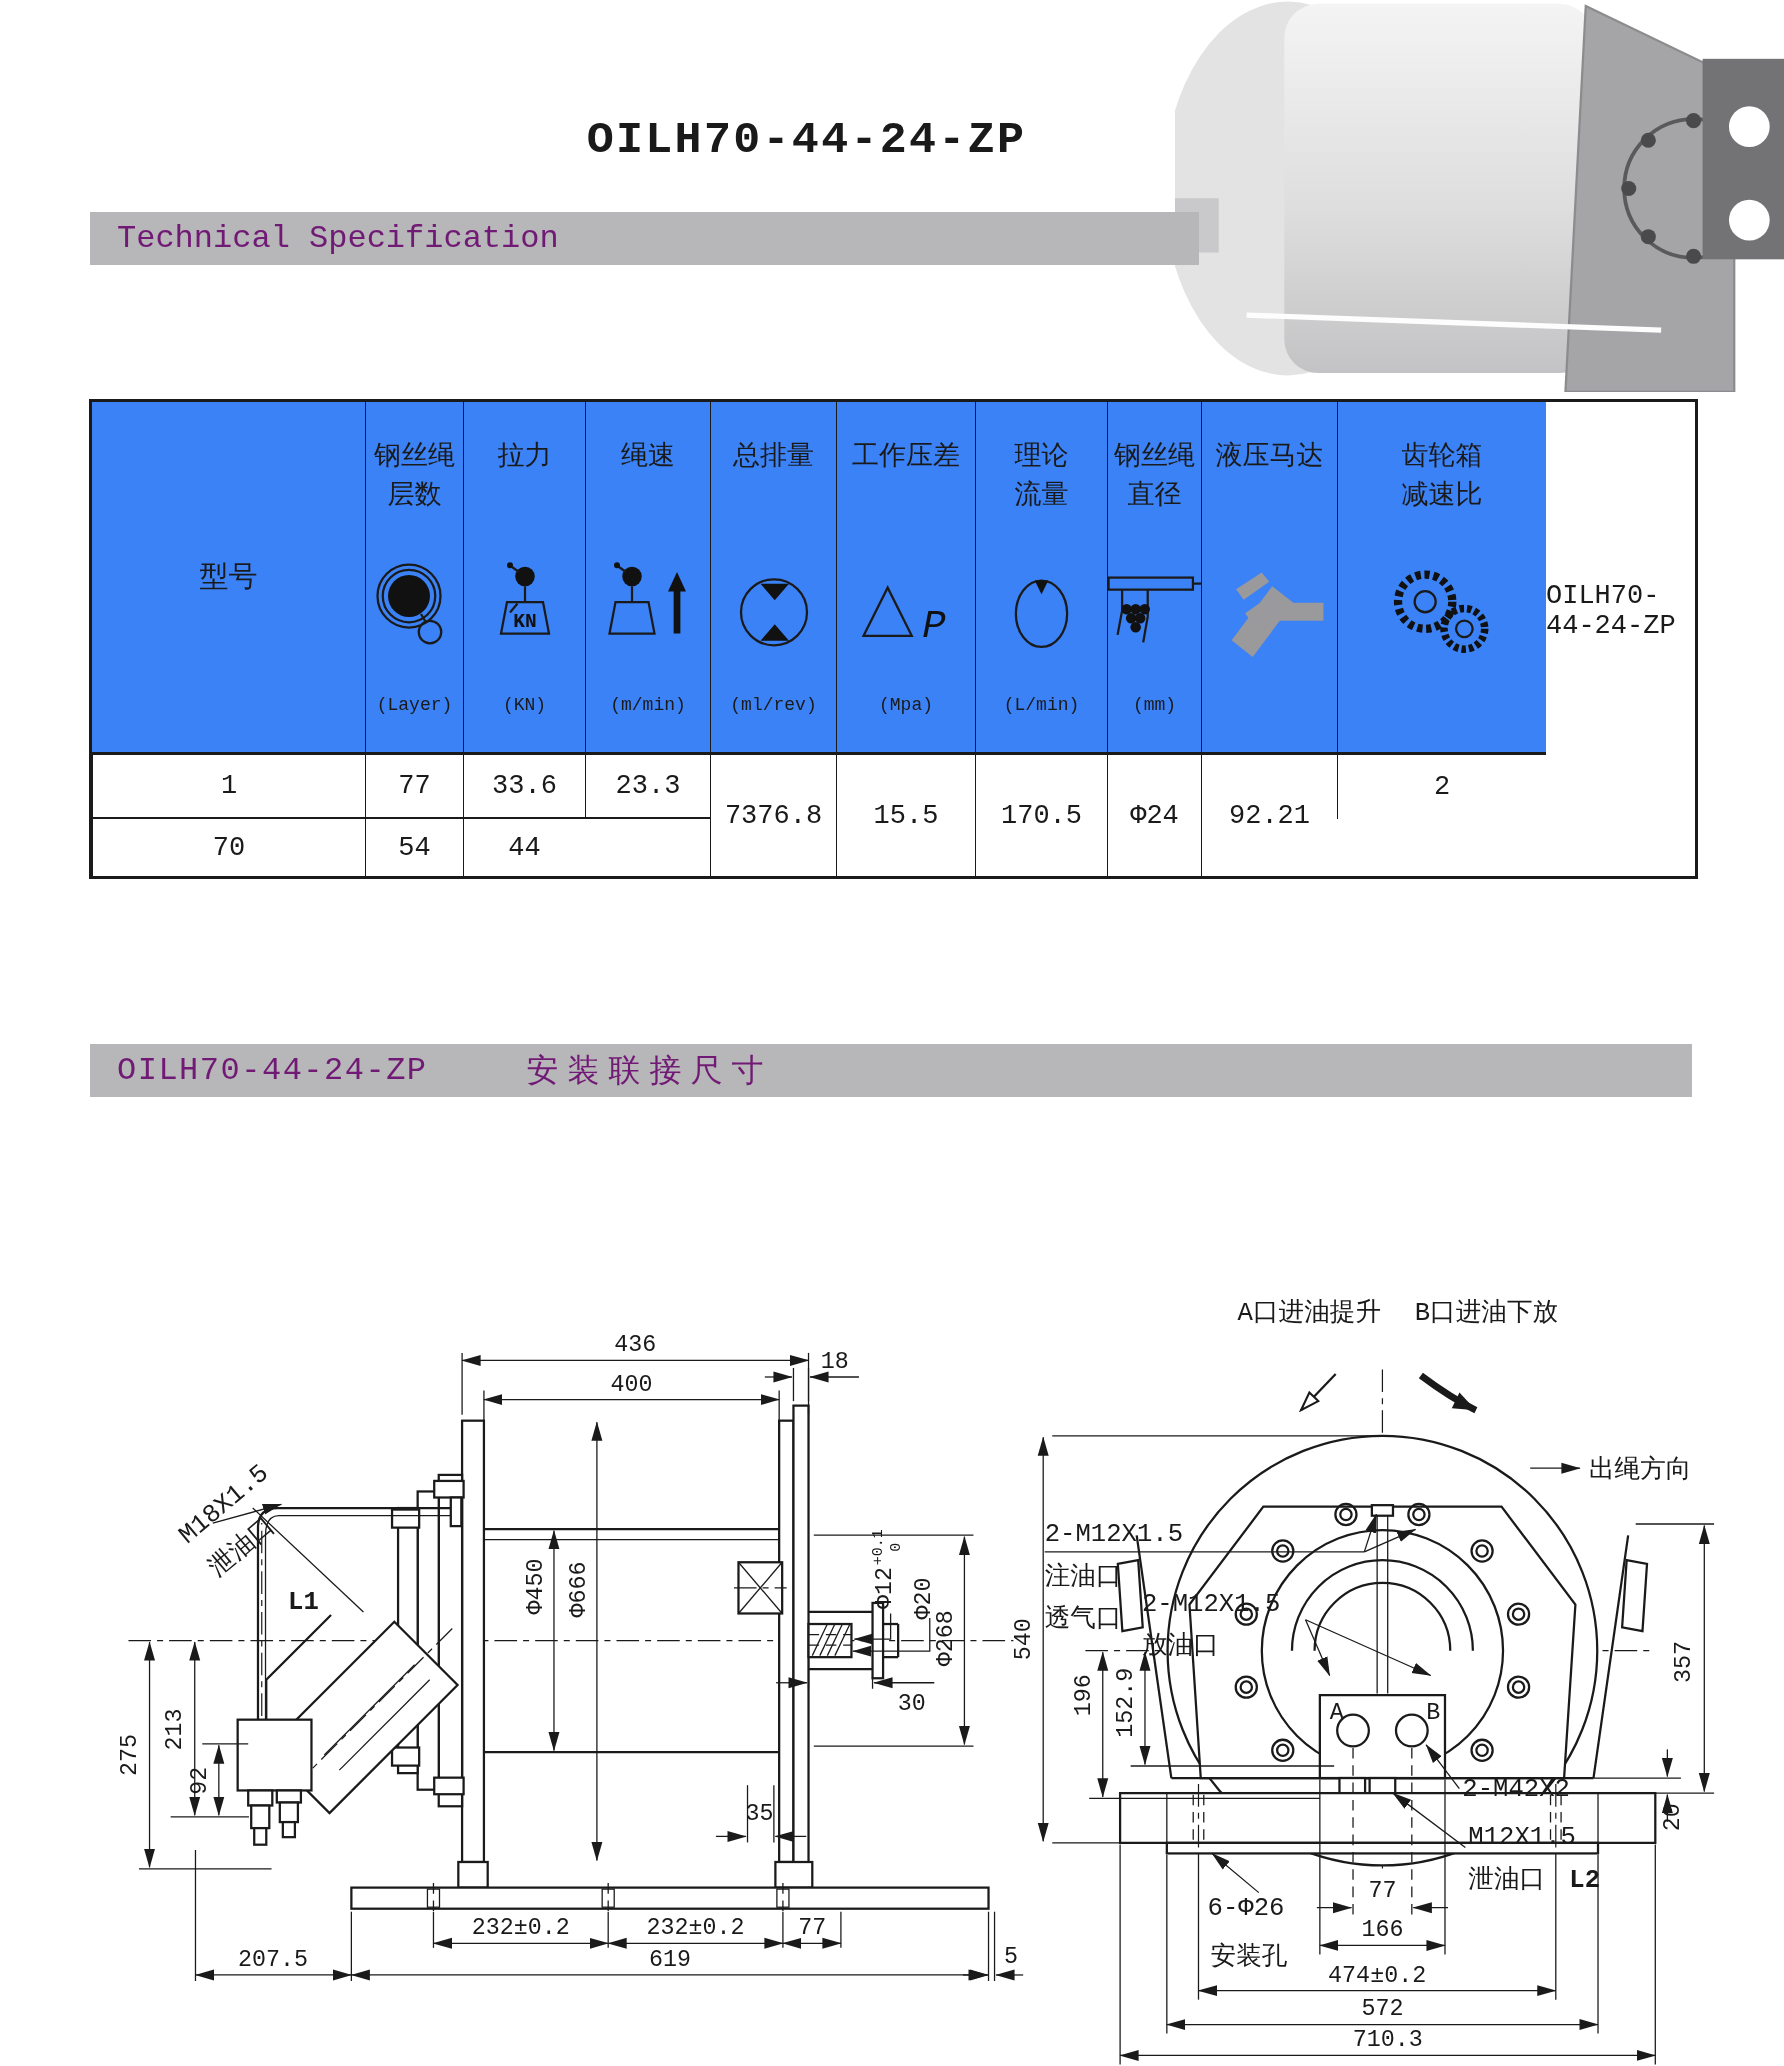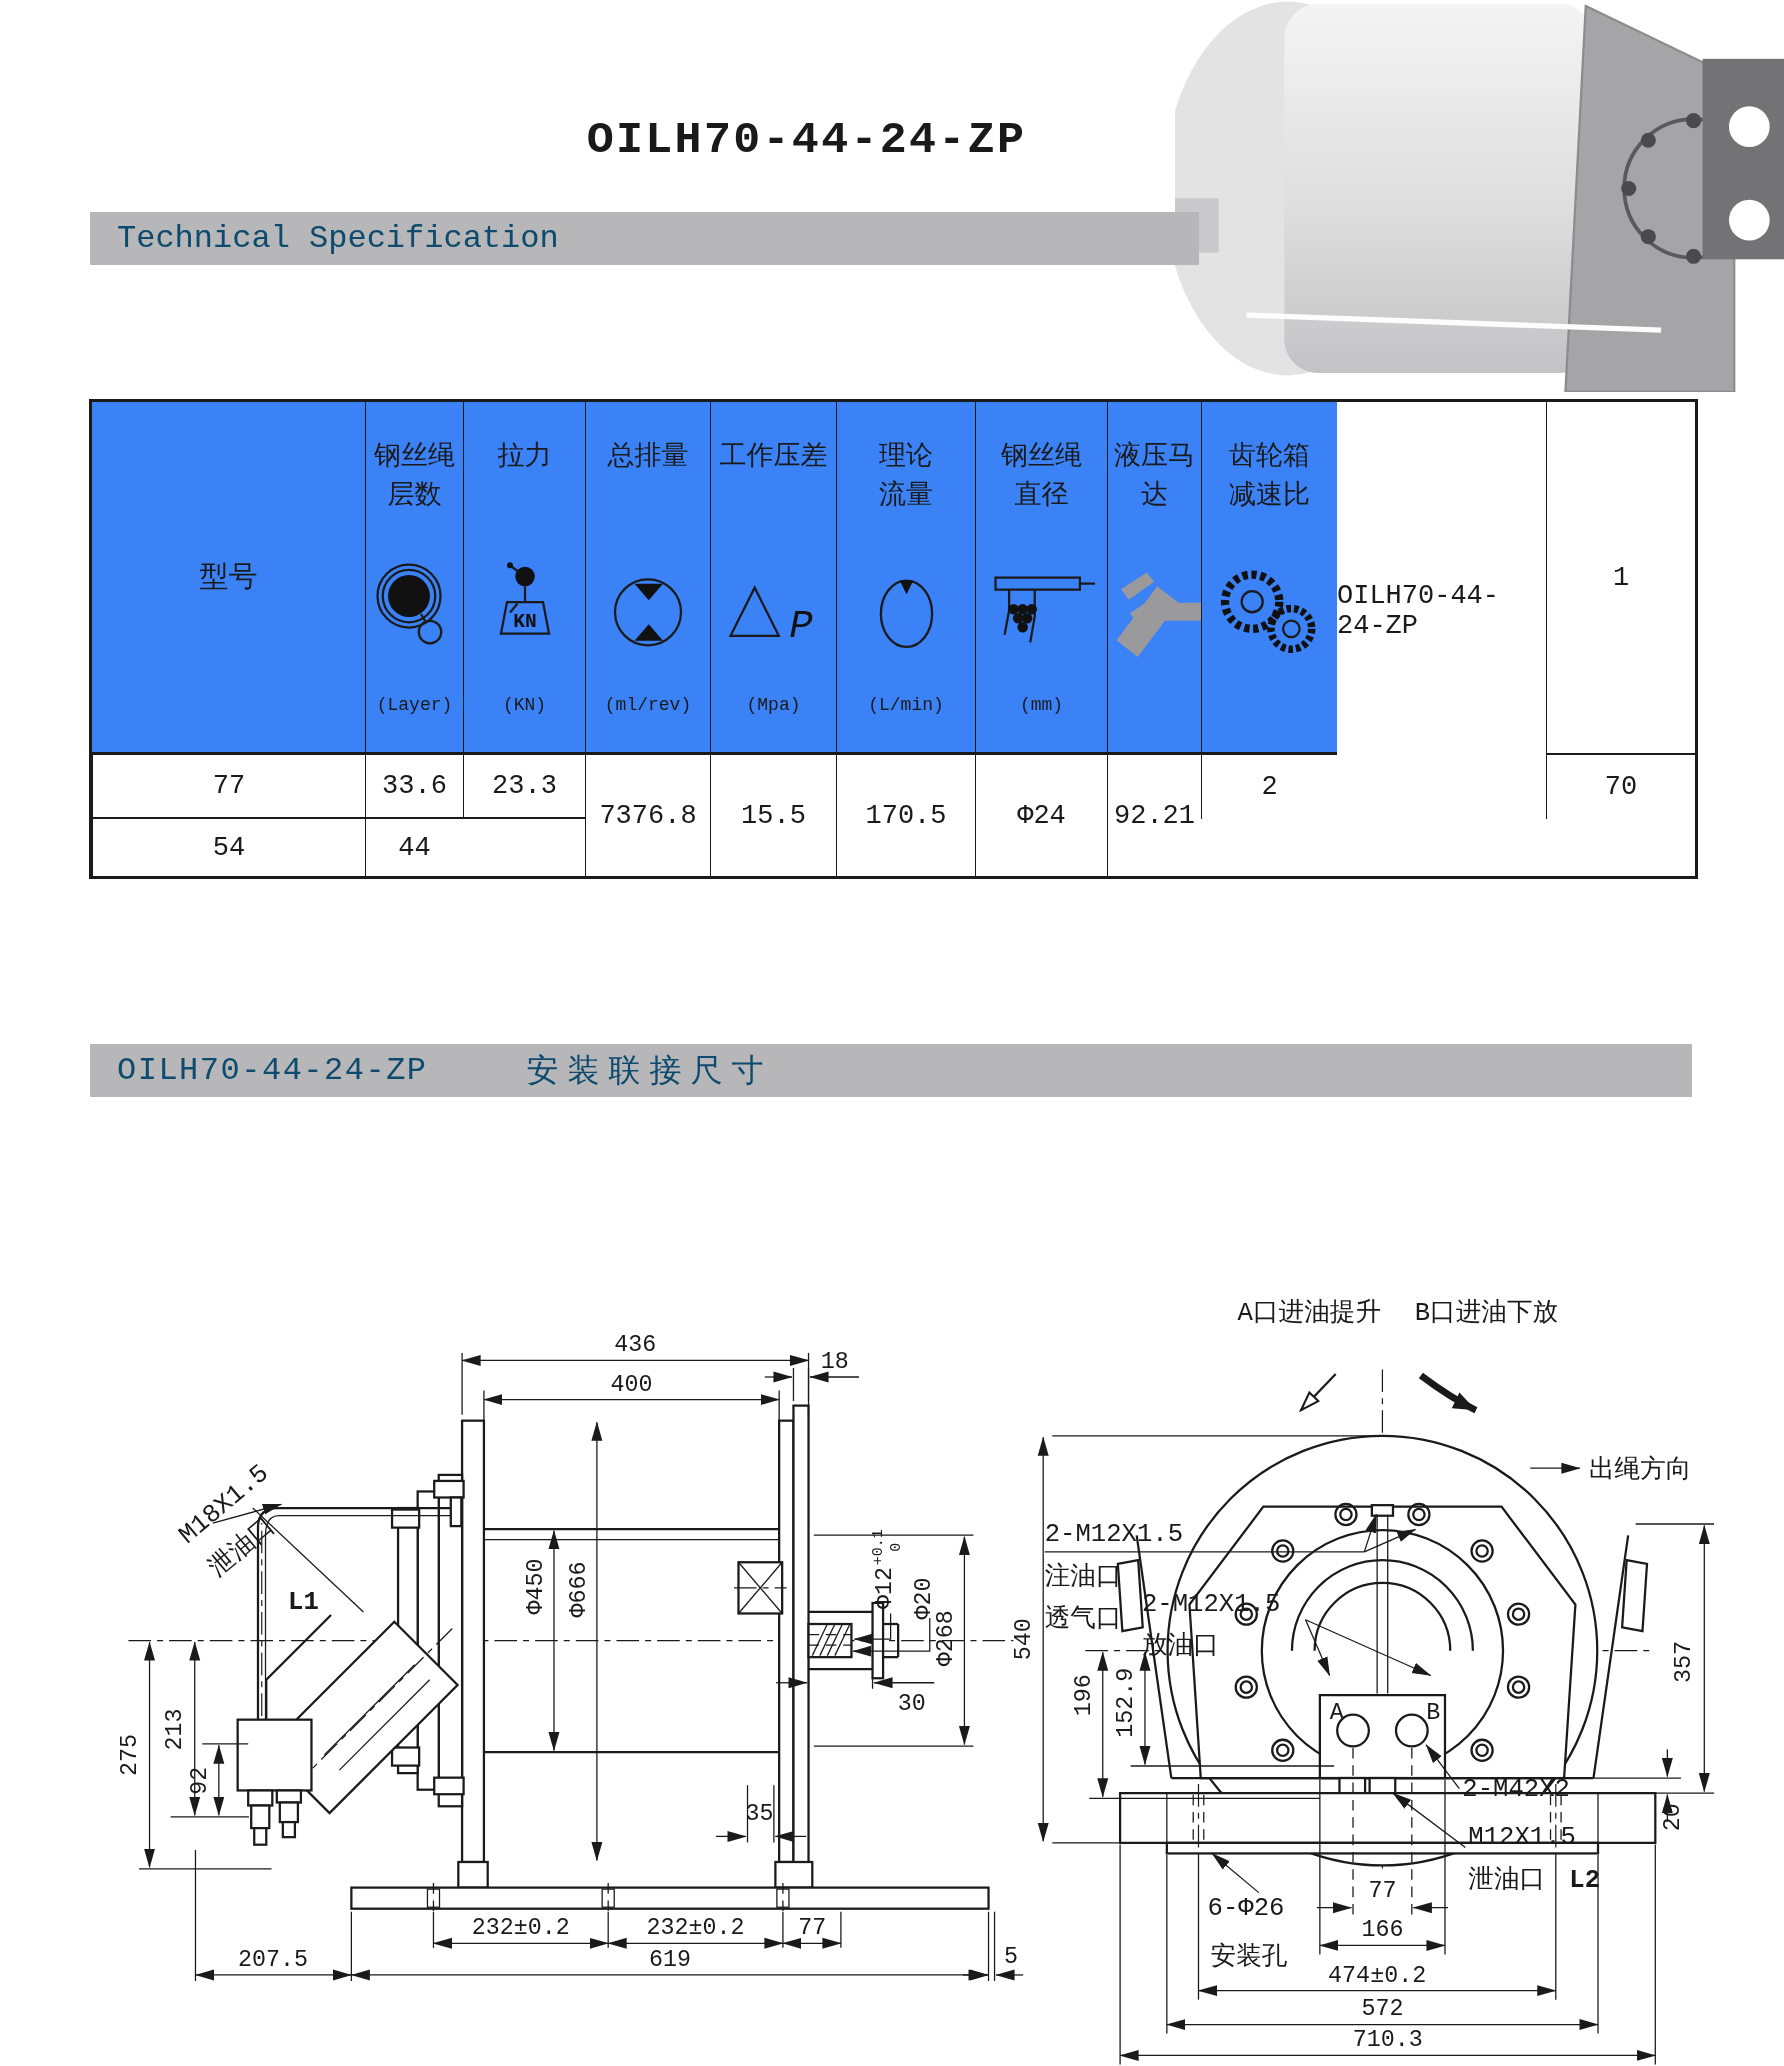--- a/index.html
+++ b/index.html
@@ -1,21 +1,21 @@
 <!DOCTYPE html>
 <html style="font-size:12px"><head>
 <meta charset="utf-8">
 <style>
   *{box-sizing:border-box;margin:0;padding:0}
   body{margin:0;background:#fff}
   .page{position:relative;width:1784px;height:2066px;background:#fff;overflow:hidden;
         font-family:Liberation Mono, monospace;color:#1a1a1a}
   .title{position:absolute;top:115px;left:0;width:1613px;text-align:center;
          font-size:45px;font-weight:bold;letter-spacing:2.3px}
-  .banner{position:absolute;background:#b7b6b8;color:#0c4a6e;display:flex;align-items:center;font-size:32px}
+  .banner{position:absolute;background:#b7b6b8;color:#701a75;display:flex;align-items:center;font-size:32px}
   #banner1{left:90px;top:212px;width:1109px;height:53px;padding-left:27px}
   #banner2{left:90px;top:1044px;width:1602px;height:53px;padding-left:27px}
   #banner2 .b2-model{margin-right:99px;letter-spacing:1.5px}
   #banner2 .b2-head{letter-spacing:9px}
   .photo{position:absolute;left:1175px;top:0;width:609px;height:392px}
   
   .spec-table{position:absolute;left:89px;top:399px;display:grid;
     grid-template-columns:273px 98px 122px 125px 126px 139px 132px 94px 136px 209px 149px;
     grid-template-rows:353px 64px 57px;border:3px solid #1a1a1a;background:#fff}
   .hc{background:#3b82f6;border-bottom:3px solid #1a1a1a;border-left:1.5px solid #1a1a1a;
@@ -120,20 +120,38 @@
         <path d="M60,35 V56" class="ic"></path>
             <path d="M36,56 H84 L92,98 H28 Z" class="ic"></path>
         <text x="60" y="89" class="mid" font-size="26" font-weight="bold" fill="#111">KN</text>
         <path d="M40,70 L50,58" class="ic"></path>
       </svg>
         </div>
       <div class="hunit">(KN)</div>
     </div>
     <div class="hc">
       <div class="hl">
+          <div>绳速</div>
+          <div></div>
+        </div>
+      <div class="hicon">
+          <svg width="105" height="105" viewBox="0 0 140 140">
+        <circle cx="48" cy="22" r="13" fill="#111"></circle>
+            <path d="M26,6 L40,16" class="ic"></path>
+            <circle cx="28" cy="7" r="4" fill="#111"></circle>
+        <path d="M48,35 V56" class="ic"></path>
+            <path d="M26,56 H70 L78,98 H18 Z" class="ic"></path>
+        <path d="M108,98 V38" stroke="#111" stroke-width="9"></path>
+            <polygon points="108,16 96,42 120,42" fill="#111"></polygon>
+      </svg>
+        </div>
+      <div class="hunit">(m/min)</div>
+    </div>
+    <div class="hc">
+      <div class="hl">
           <div>总排量</div>
           <div></div>
         </div>
       <div class="hicon">
           <svg width="90" height="98" viewBox="0 0 120 130">
         <circle cx="60" cy="64" r="44" class="ic"></circle>
         <polygon points="42,26 80,26 61,48" fill="#111"></polygon>
         <polygon points="42,102 80,102 61,80" fill="#111"></polygon>
       </svg>
         </div>

